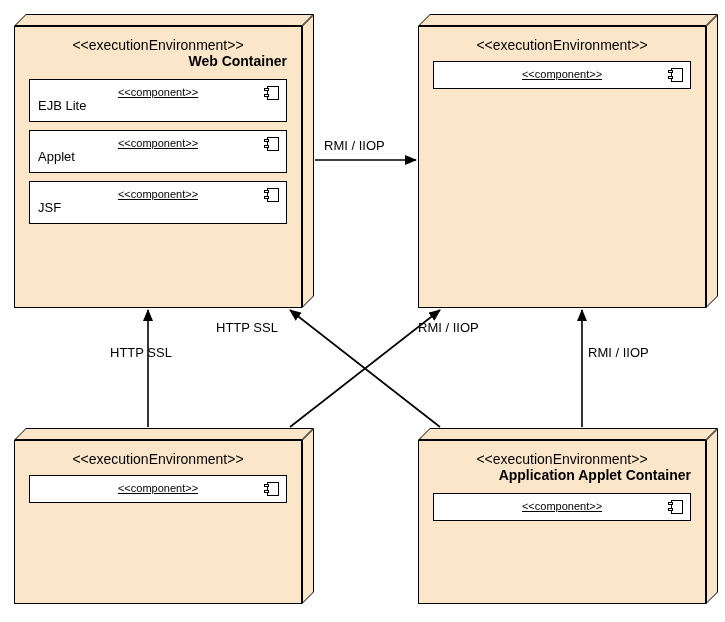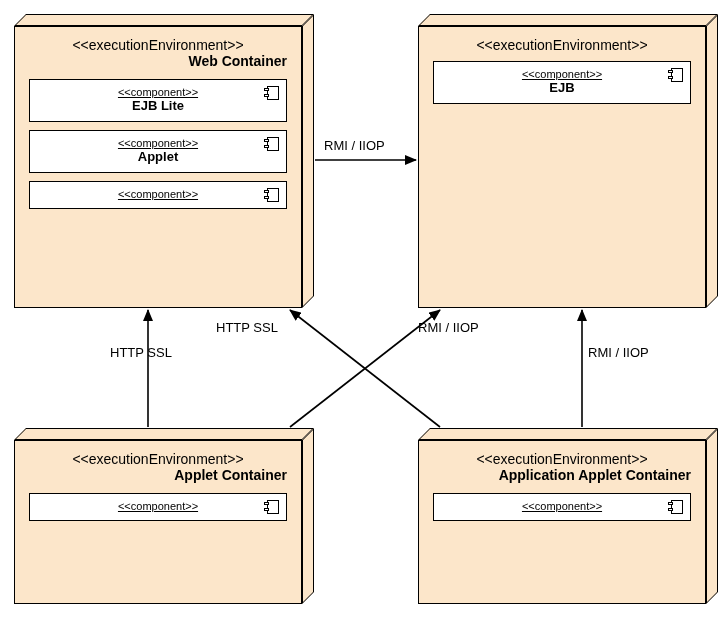--- a/index.html
+++ b/index.html
@@ -44,21 +44,21 @@
     margin-bottom: 10px;
   }
   .component {
     position: relative;
     border: 1.5px solid #000;
     background: #fff;
     padding: 6px 8px 8px 8px;
     margin-top: 8px;
   }
   .component .stereo { font-size: 11px; text-decoration: underline; }
-  .component .ctitle { text-align: center; font-weight: bold; font-size: 13px; }
+  .component .ctitle { text-align: left; font-weight: normal; font-size: 13px; }
   .comp-icon {
     position: absolute;
     right: 6px;
     top: 6px;
     width: 16px;
     height: 16px;
   }
   .comp-icon .box {
     position: absolute;
     left: 3px;
@@ -119,48 +119,47 @@
       <div class="stereo">&lt;&lt;component&gt;&gt;</div>
       <div class="ctitle">Applet</div>
     </div>
     <div class="component">
       <div class="comp-icon">
           <div class="box"></div>
           <div class="tab tab1"></div>
           <div class="tab tab2"></div>
         </div>
       <div class="stereo">&lt;&lt;component&gt;&gt;</div>
+      <div class="ctitle">JSF</div>
     </div>
   </div>
 </div>
 
 <div class="node3d" style="left:418px; top:14px;">
   <div class="node-top" style="left:0; top:0; width:288px; height:12px;"></div>
   <div class="node-side" style="left:288px; top:12px; width:12px; height:282px;"></div>
   <div class="node-front" style="left:0; top:12px; width:288px; height:282px;">
     <div class="stereo">&lt;&lt;executionEnvironment&gt;&gt;</div>
 
     <div class="component">
       <div class="comp-icon">
           <div class="box"></div>
           <div class="tab tab1"></div>
           <div class="tab tab2"></div>
         </div>
       <div class="stereo">&lt;&lt;component&gt;&gt;</div>
-      <div class="ctitle">EJB</div>
     </div>
   </div>
 </div>
 
 <div class="node3d" style="left:14px; top:428px;">
   <div class="node-top" style="left:0; top:0; width:288px; height:12px;"></div>
   <div class="node-side" style="left:288px; top:12px; width:12px; height:164px;"></div>
   <div class="node-front" style="left:0; top:12px; width:288px; height:164px;">
     <div class="stereo">&lt;&lt;executionEnvironment&gt;&gt;</div>
-    <div class="title">Applet Container</div>
 
     <div class="component">
       <div class="comp-icon">
           <div class="box"></div>
           <div class="tab tab1"></div>
           <div class="tab tab2"></div>
         </div>
       <div class="stereo">&lt;&lt;component&gt;&gt;</div>
     </div>
   </div>

